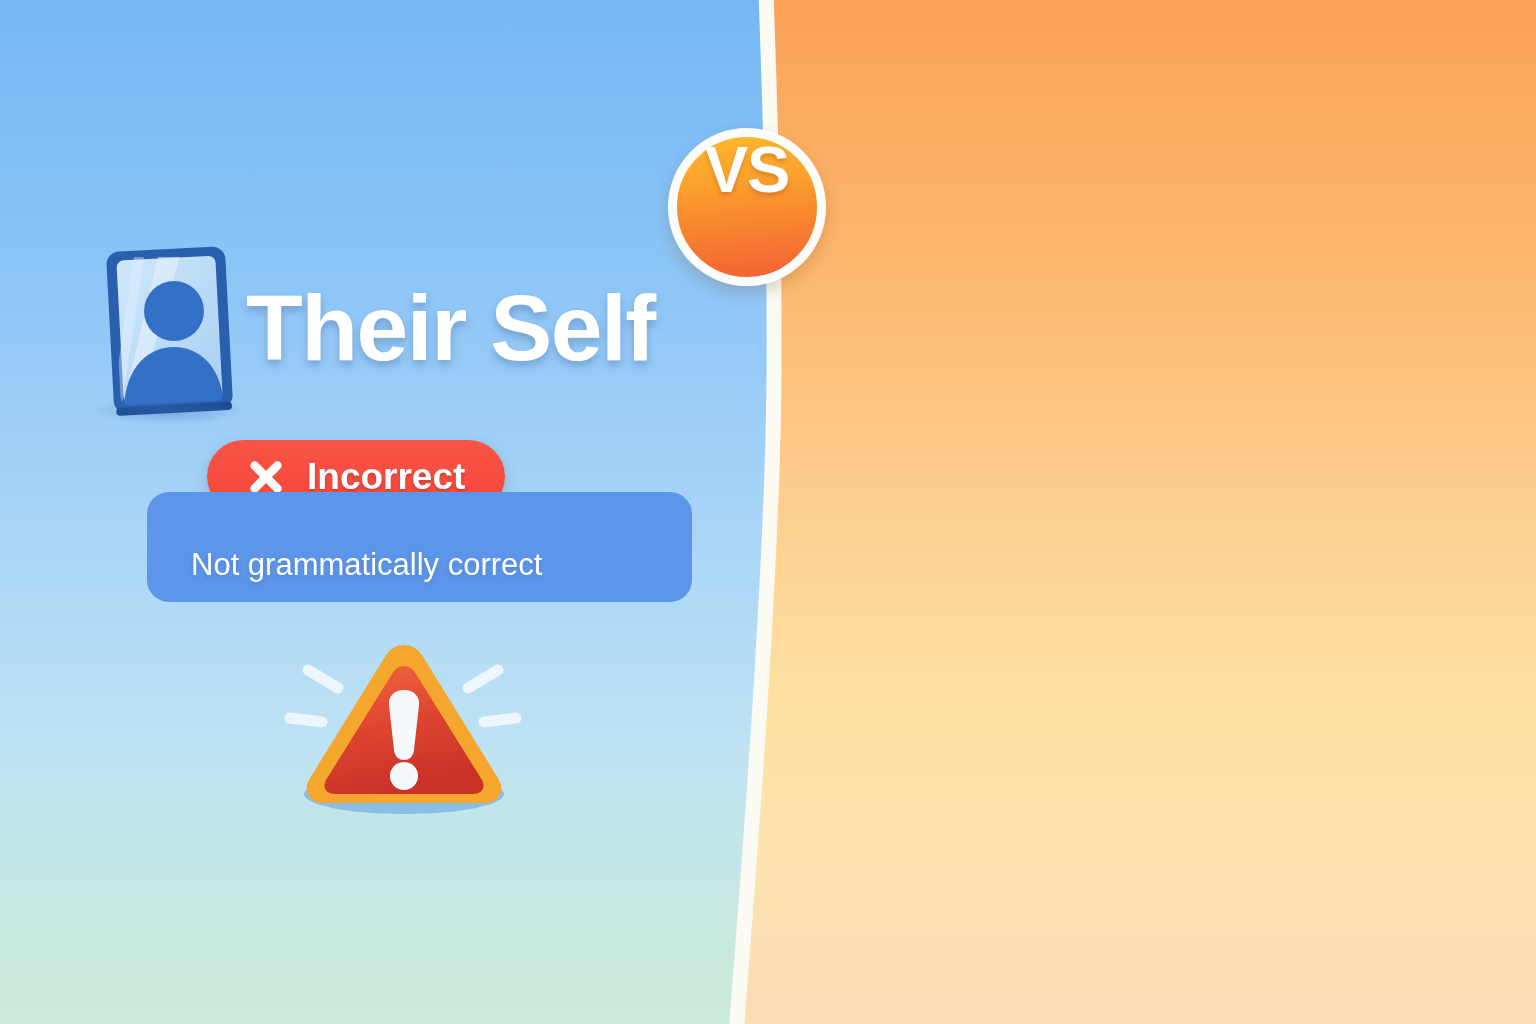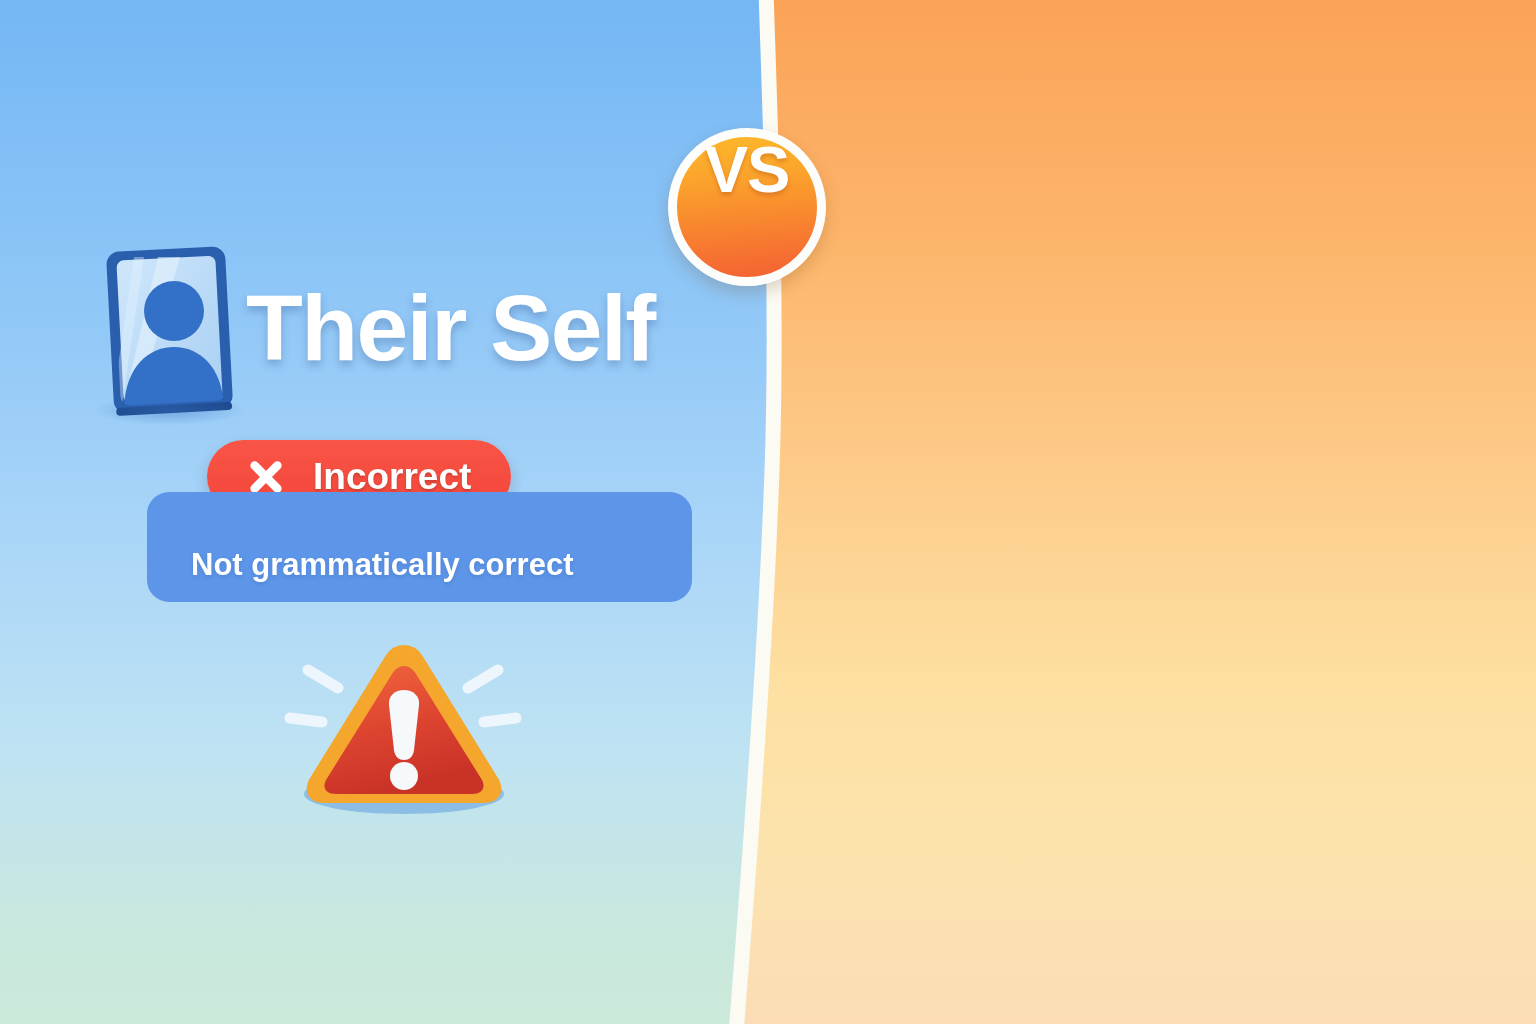--- a/index.html
+++ b/index.html
@@ -57,37 +57,37 @@
 
   
   .mirror-wrap { position:absolute; left:100px; top:243px; width:150px; height:185px; }
   .mirror-shadow {
     position:absolute; left:-6px; top:152px; width:150px; height:30px;
     background:radial-gradient(ellipse at center, rgba(54,110,190,.42) 0%, rgba(54,110,190,0) 72%);
   }
 
   
   .status-badge {
-    position:absolute; display:flex; align-items:center; gap:28px;
+    position:absolute; display:flex; align-items:center; gap:22px;
     border-radius:46px; padding:0 40px; height:73px;
     box-shadow:0 6px 14px rgba(60,40,20,.20);
   }
   .status-badge .glyph { width:38px; height:38px; display:block; }
   .status-badge .label {
     font-size:37px; font-weight:bold; color:#fff; line-height:1;
     text-shadow:0 2px 3px rgba(90,30,20,.28);
   }
   .badge-incorrect { left:207px; top:440px; background:linear-gradient(180deg,#f85546 0%,#f4453a 100%); }
 
   
   .desc-panel {
     position:absolute; border-radius:22px; display:flex; align-items:flex-end;
     padding-bottom:22px; padding-left:44px;
   }
-  .desc-panel .text { font-size:31px; font-weight:bold; color:#fff; line-height:1;
+  .desc-panel .text { font-size:31px; font-weight:normal; color:#fff; line-height:1;
                       text-shadow:0 2px 4px rgba(40,70,130,.22); }
   .desc-left  { left:147px; top:492px; width:545px; height:110px; background:#5d96e9; }
 
   
   .warn-wrap { position:absolute; left:272px; top:622px; width:260px; height:200px; }
 </style>
 </head>
 <body>
 
 <div class="stage">

